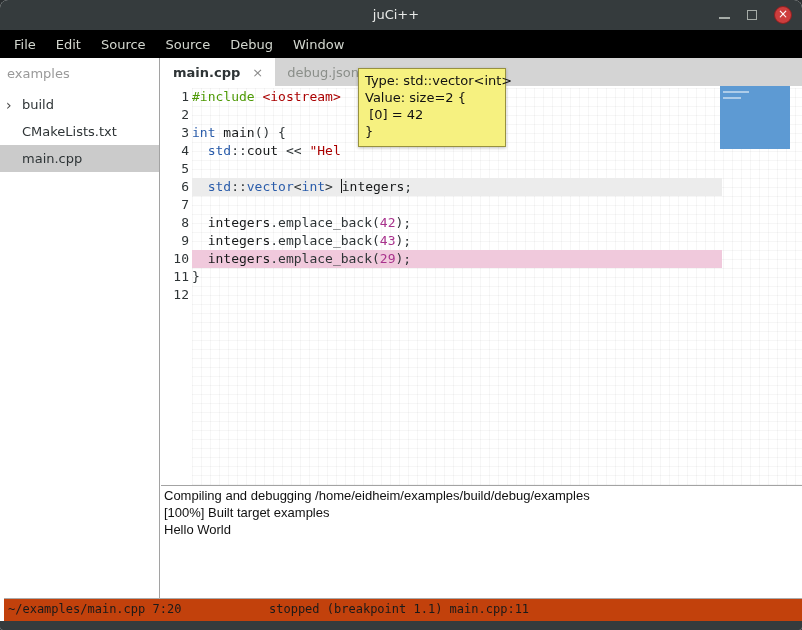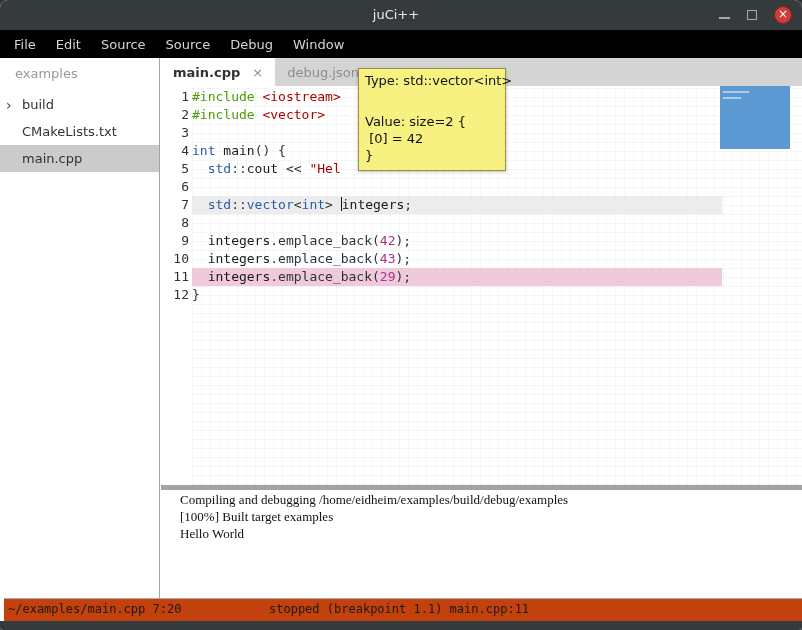--- a/index.html
+++ b/index.html
@@ -15,21 +15,21 @@
   .btn-max{width:10px;height:10px;border:1px solid #a6aca8;background:transparent}
   .btn-close{width:18px;height:18px;border-radius:50%;background:#cd3d3d;border:1px solid #8e2020;
     color:#fff;font-size:12px;line-height:15px;text-align:center}
   
   .menubar{position:absolute;left:0;top:30px;width:100%;height:28px;background:#000000;
     display:flex;align-items:center;padding-left:4px}
   .menu-item{color:#d3d7cf;padding:5px 10px}
   
   .sidebar{position:absolute;left:0;top:58px;width:160px;height:540px;background:#fff;
     border-right:1px solid #a2a2a2}
-  .sidebar-header{color:#999;padding:8px 15px 10px}
+  .sidebar-header{color:#999;padding:8px 7px 10px}
   .tree-item{height:27px;display:flex;align-items:center;color:#2e3436;padding-left:6px}
   .tree-item .expander{width:16px;color:#444;font-size:14px;line-height:14px}
   .tree-item.selected{background:#cbcbcb}
   
   .tabbar{position:absolute;left:161px;top:58px;right:0;height:28px;background:#d4d4d4;display:flex}
   .tab{display:flex;align-items:center;gap:12px;padding:0 12px;color:#8b8f8a}
   .tab.active{background:#fff;color:#2e3436;font-weight:bold}
   .tab-close{color:#8a8a8a;font-weight:normal;font-size:13px}
   
   .editor{position:absolute;left:161px;top:86px;right:0;height:399px;background:#fff;
@@ -51,26 +51,26 @@
   .tok-num{color:#a8328c}
   .tok-pl{color:#2e3436}
   .tok-caret{display:inline-block;width:1px;height:14px;background:#111;vertical-align:-2px}
   
   .overview{position:absolute;left:720px;top:86px;width:70px;height:63px;background:#5d9ad3}
   .ov-line{position:absolute;left:3px;height:2px;width:26px;background:rgba(255,255,255,.5)}
   
   .tooltip{position:absolute;left:358px;top:68px;width:148px;background:#f6f180;
     border:1px solid #97913f;color:#111;z-index:40;padding:3px 6px 6px;
     box-shadow:0 1px 3px rgba(0,0,0,.25)}
-  .tooltip-type{line-height:17px;margin-bottom:24px;white-space:pre}
+  .tooltip-type{line-height:17px;white-space:pre}
   .tooltip-line{line-height:17px;white-space:pre}
   
   .terminal{position:absolute;left:161px;top:485px;right:0;height:113px;background:#fff;
-    border-top:5px solid #a3a3a3;color:#111;padding:1px 19px;
-    font-family:Liberation Serif, serif;font-size:13px;line-height:17px}
+    border-top:1px solid #a3a3a3;color:#111;padding:1px 3px;
+    font-family:Liberation Sans, sans-serif;font-size:13px;line-height:17px}
   .terminal div{white-space:pre}
   
   .statusbar{position:absolute;left:4px;top:598px;width:100%;height:23px;background:#c2410c;
     border-top:1px solid #ababab;color:#1a1a1a;
     font-family:"DejaVu Sans Mono","Liberation Mono",monospace;font-size:12px}
   .status-left{position:absolute;left:4px;top:3px}
   .status-mid{position:absolute;left:265px;top:3px}
   .bottomstrip{position:absolute;left:0;top:621px;width:100%;height:9px;background:#353b3d}
 </style>
 </head>
@@ -135,21 +135,20 @@
         <div>6</div>
         <div>7</div>
         <div>8</div>
         <div>9</div>
         <div>10</div>
         <div>11</div>
         <div>12</div>
       </div>
     <div class="code">
         <div class="row"><span class="tok-pp">#include</span><span class="tok-pl"> </span><span class="tok-inc">&lt;iostream&gt;</span></div>
-        <div class="row"><span class="tok-pp">#include</span><span class="tok-pl"> </span><span class="tok-inc">&lt;vector&gt;</span></div>
         <div class="row"></div>
         <div class="row"><span class="tok-kw">int</span><span class="tok-pl"> </span><span class="tok-fn">main</span><span class="tok-pl">() {</span></div>
         <div class="row"><span class="tok-pl">  </span><span class="tok-kw">std</span><span class="tok-pl">::</span><span class="tok-fn">cout</span><span class="tok-pl"> &lt;&lt; </span><span class="tok-str">"Hel</span></div>
         <div class="row"></div>
         <div class="row current"><span class="tok-pl">  </span><span class="tok-kw">std</span><span class="tok-pl">::</span><span class="tok-kw">vector</span><span class="tok-pl">&lt;</span><span class="tok-kw">int</span><span class="tok-pl">&gt; </span><span class="tok-caret"></span><span class="tok-fn">integers</span><span class="tok-pl">;</span></div>
         <div class="row"></div>
         <div class="row"><span class="tok-pl">  </span><span class="tok-fn">integers</span><span class="tok-pl">.emplace_back(</span><span class="tok-num">42</span><span class="tok-pl">);</span></div>
         <div class="row"><span class="tok-pl">  </span><span class="tok-fn">integers</span><span class="tok-pl">.emplace_back(</span><span class="tok-num">43</span><span class="tok-pl">);</span></div>
         <div class="row stopped"><span class="tok-pl">  </span><span class="tok-fn">integers</span><span class="tok-pl">.emplace_back(</span><span class="tok-num">29</span><span class="tok-pl">);</span></div>
         <div class="row"><span class="tok-pl">}</span></div>

